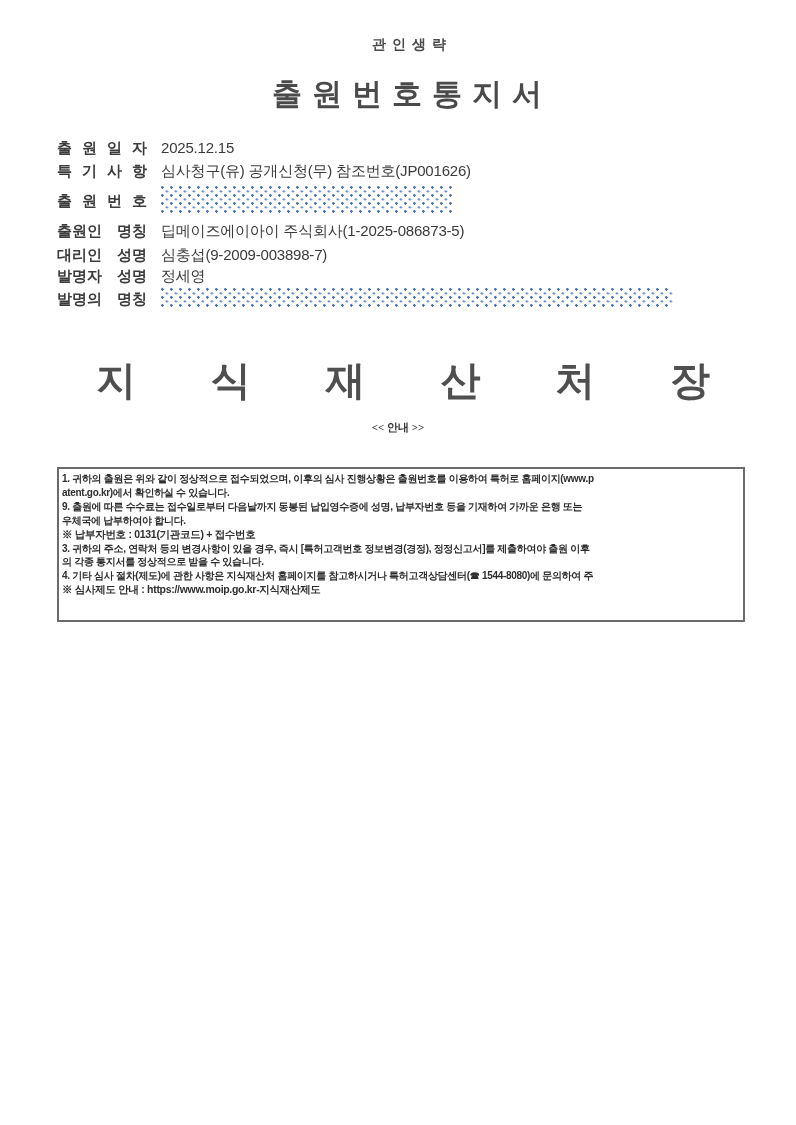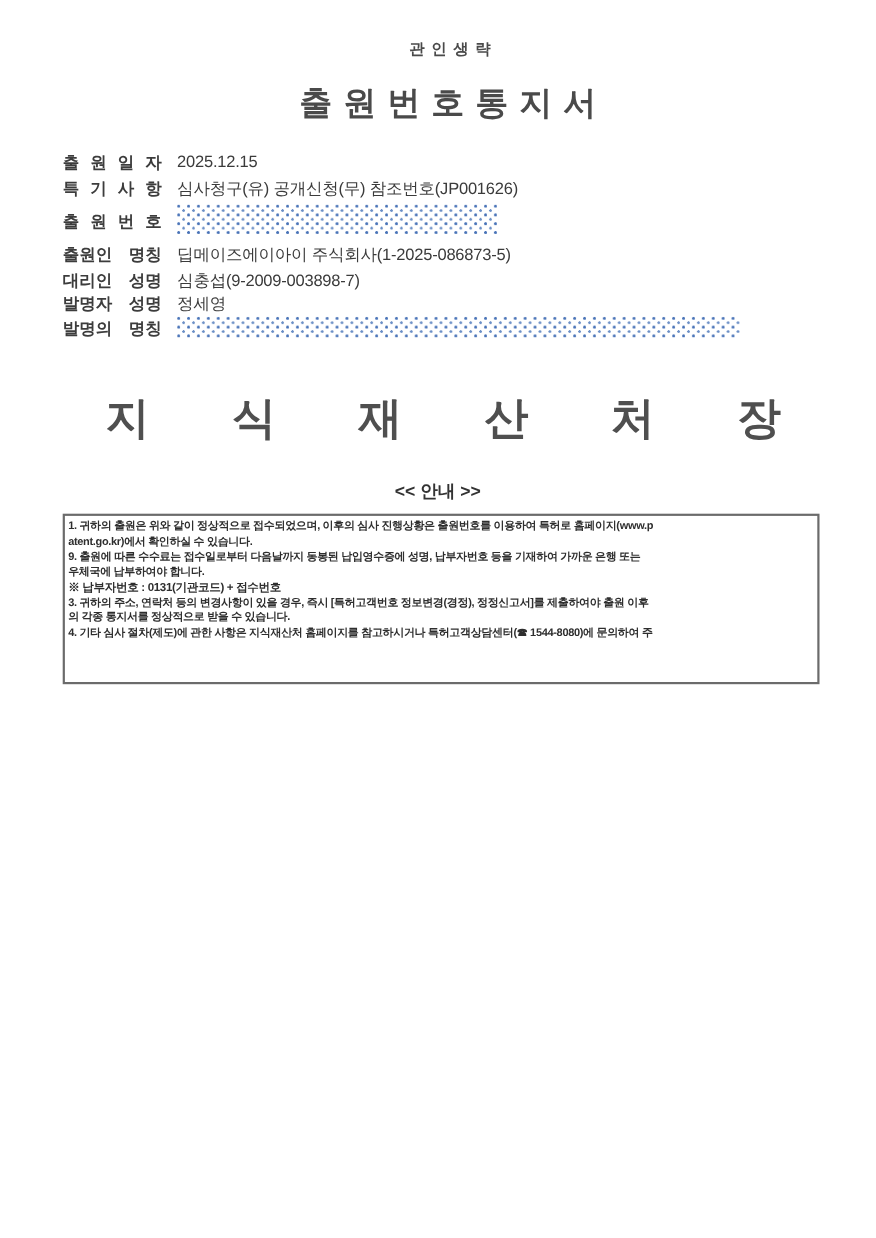--- a/index.html
+++ b/index.html
@@ -72,24 +72,25 @@
     left: 96px;
     top: 353px;
     width: 614px;
     display: flex;
     justify-content: space-between;
     font-size: 40px;
     font-weight: bold;
     color: #4f4f4f;
   }
   .notice-header {
-    top: 437px;
-    font-size: 16px;
+    top: 420px;
+    font-size: 11px;
     font-weight: bold;
     color: #333333;
+    font-family: Liberation Serif, serif;
   }
   .notice-box {
     position: absolute;
     left: 57px;
     top: 467px;
     width: 678px;
     height: 146px;
     border: 2px solid #6b6b6b;
     padding: 3px 3px 2px 3px;
     overflow: hidden;
@@ -190,15 +191,16 @@
 
   <div class="notice-box">
       <div class="notice-line">1. 귀하의 출원은 위와 같이 정상적으로 접수되었으며, 이후의 심사 진행상황은 출원번호를 이용하여 특허로 홈페이지(www.p</div>
       <div class="notice-line">atent.go.kr)에서 확인하실 수 있습니다.</div>
       <div class="notice-line">9. 출원에 따른 수수료는 접수일로부터 다음날까지 동봉된 납입영수증에 성명, 납부자번호 등을 기재하여 가까운 은행 또는</div>
       <div class="notice-line">우체국에 납부하여야 합니다.</div>
       <div class="notice-line small">※ 납부자번호 : 0131(기관코드) + 접수번호</div>
       <div class="notice-line">3. 귀하의 주소, 연락처 등의 변경사항이 있을 경우, 즉시 [특허고객번호 정보변경(경정), 정정신고서]를 제출하여야 출원 이후</div>
       <div class="notice-line">의 각종 통지서를 정상적으로 받을 수 있습니다.</div>
       <div class="notice-line">4. 기타 심사 절차(제도)에 관한 사항은 지식재산처 홈페이지를 참고하시거나 특허고객상담센터(☎ 1544-8080)에 문의하여 주</div>
+      <div class="notice-line small">※ 심사제도 안내 : https://www.moip.go.kr-지식재산제도</div>
     </div>
 
 </div>
 
 </body></html>

